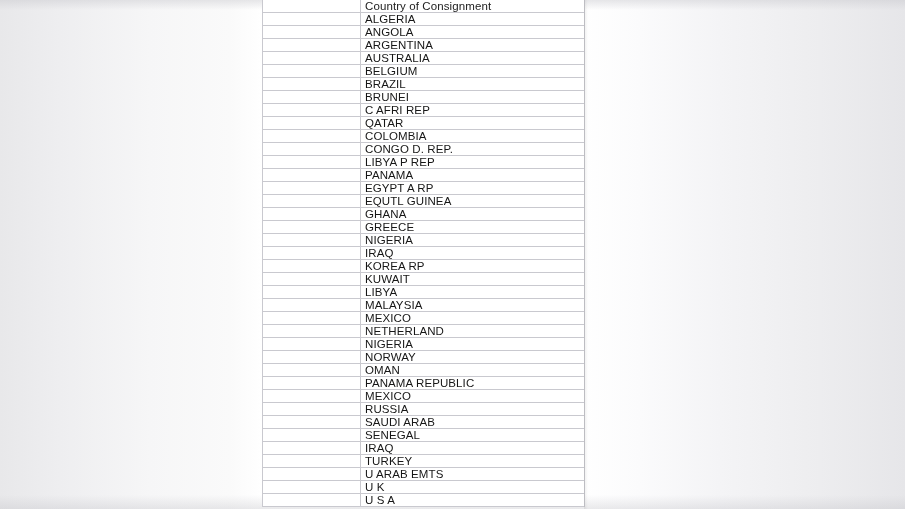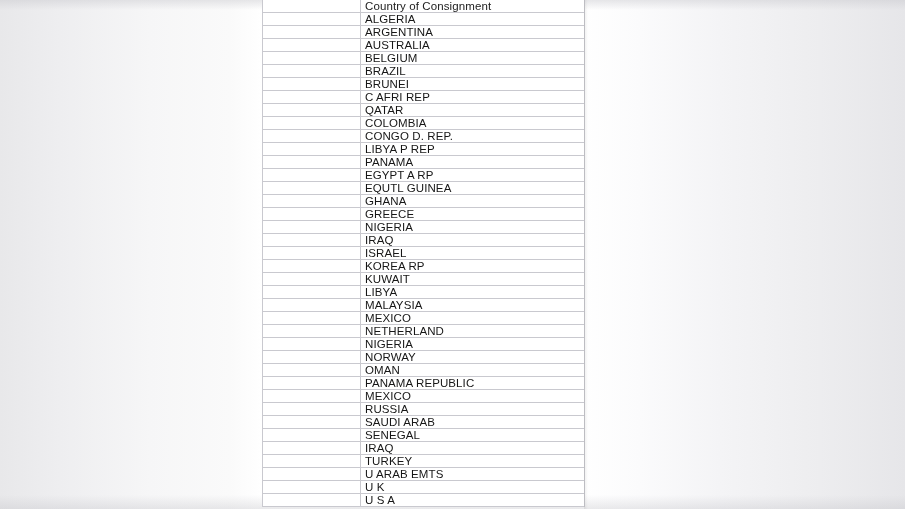--- a/index.html
+++ b/index.html
@@ -102,20 +102,24 @@
         <tr class="header-row">
           <td class="blank"></td>
           <td>Country of Consignment</td>
         </tr>
         <tr>
           <td class="blank"></td>
           <td>ALGERIA</td>
         </tr>
         <tr>
           <td class="blank"></td>
+          <td>ANGOLA</td>
+        </tr>
+        <tr>
+          <td class="blank"></td>
           <td>ARGENTINA</td>
         </tr>
         <tr>
           <td class="blank"></td>
           <td>AUSTRALIA</td>
         </tr>
         <tr>
           <td class="blank"></td>
           <td>BELGIUM</td>
         </tr>
@@ -167,24 +171,20 @@
           <td class="blank"></td>
           <td>GREECE</td>
         </tr>
         <tr>
           <td class="blank"></td>
           <td>NIGERIA</td>
         </tr>
         <tr>
           <td class="blank"></td>
           <td>IRAQ</td>
-        </tr>
-        <tr>
-          <td class="blank"></td>
-          <td>ISRAEL</td>
         </tr>
         <tr>
           <td class="blank"></td>
           <td>KOREA RP</td>
         </tr>
         <tr>
           <td class="blank"></td>
           <td>KUWAIT</td>
         </tr>
         <tr>

